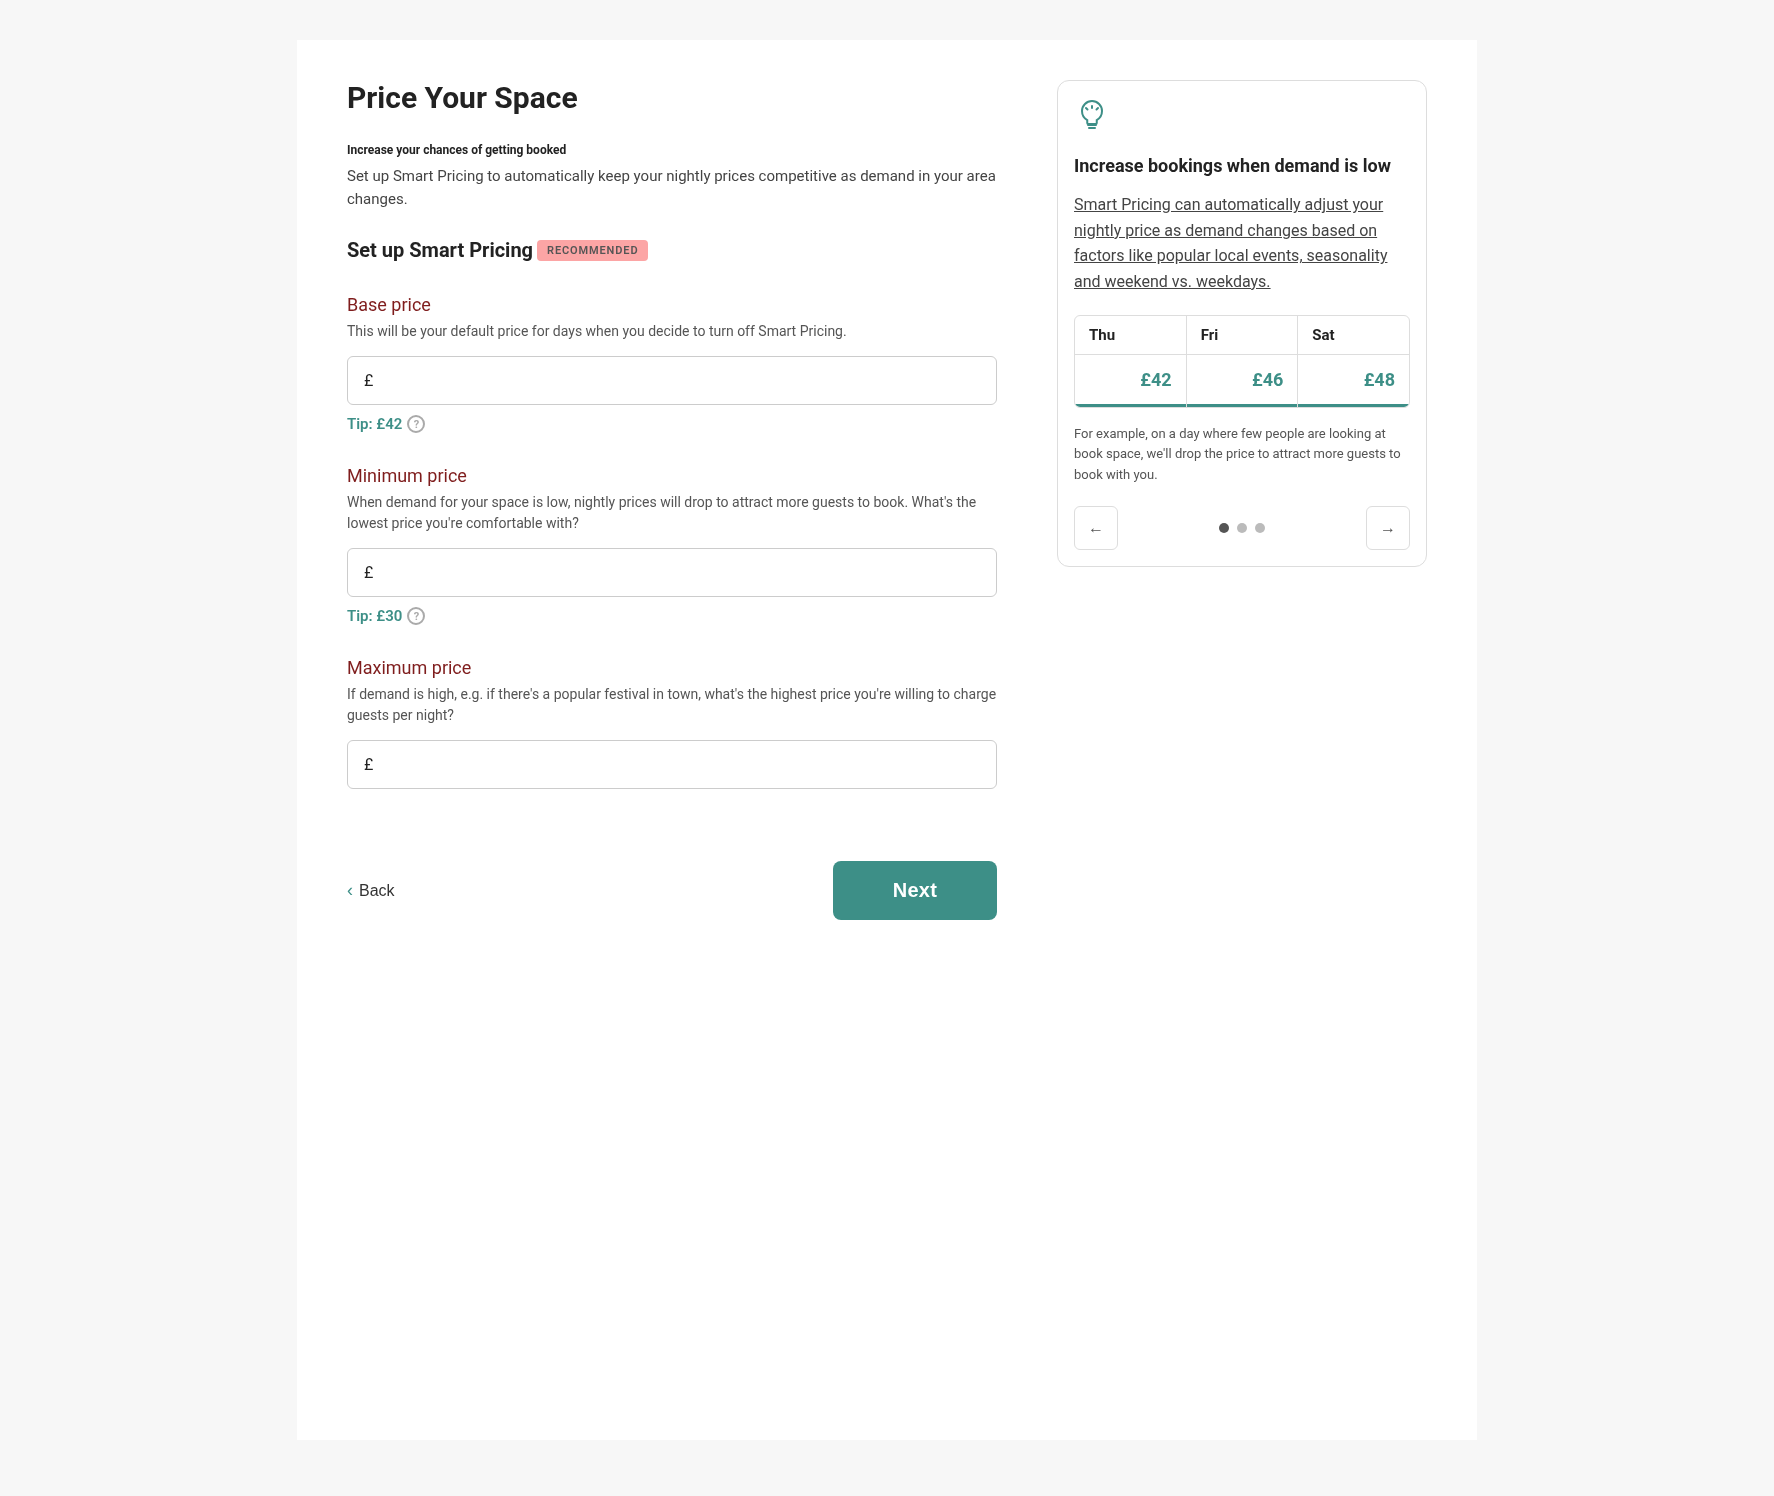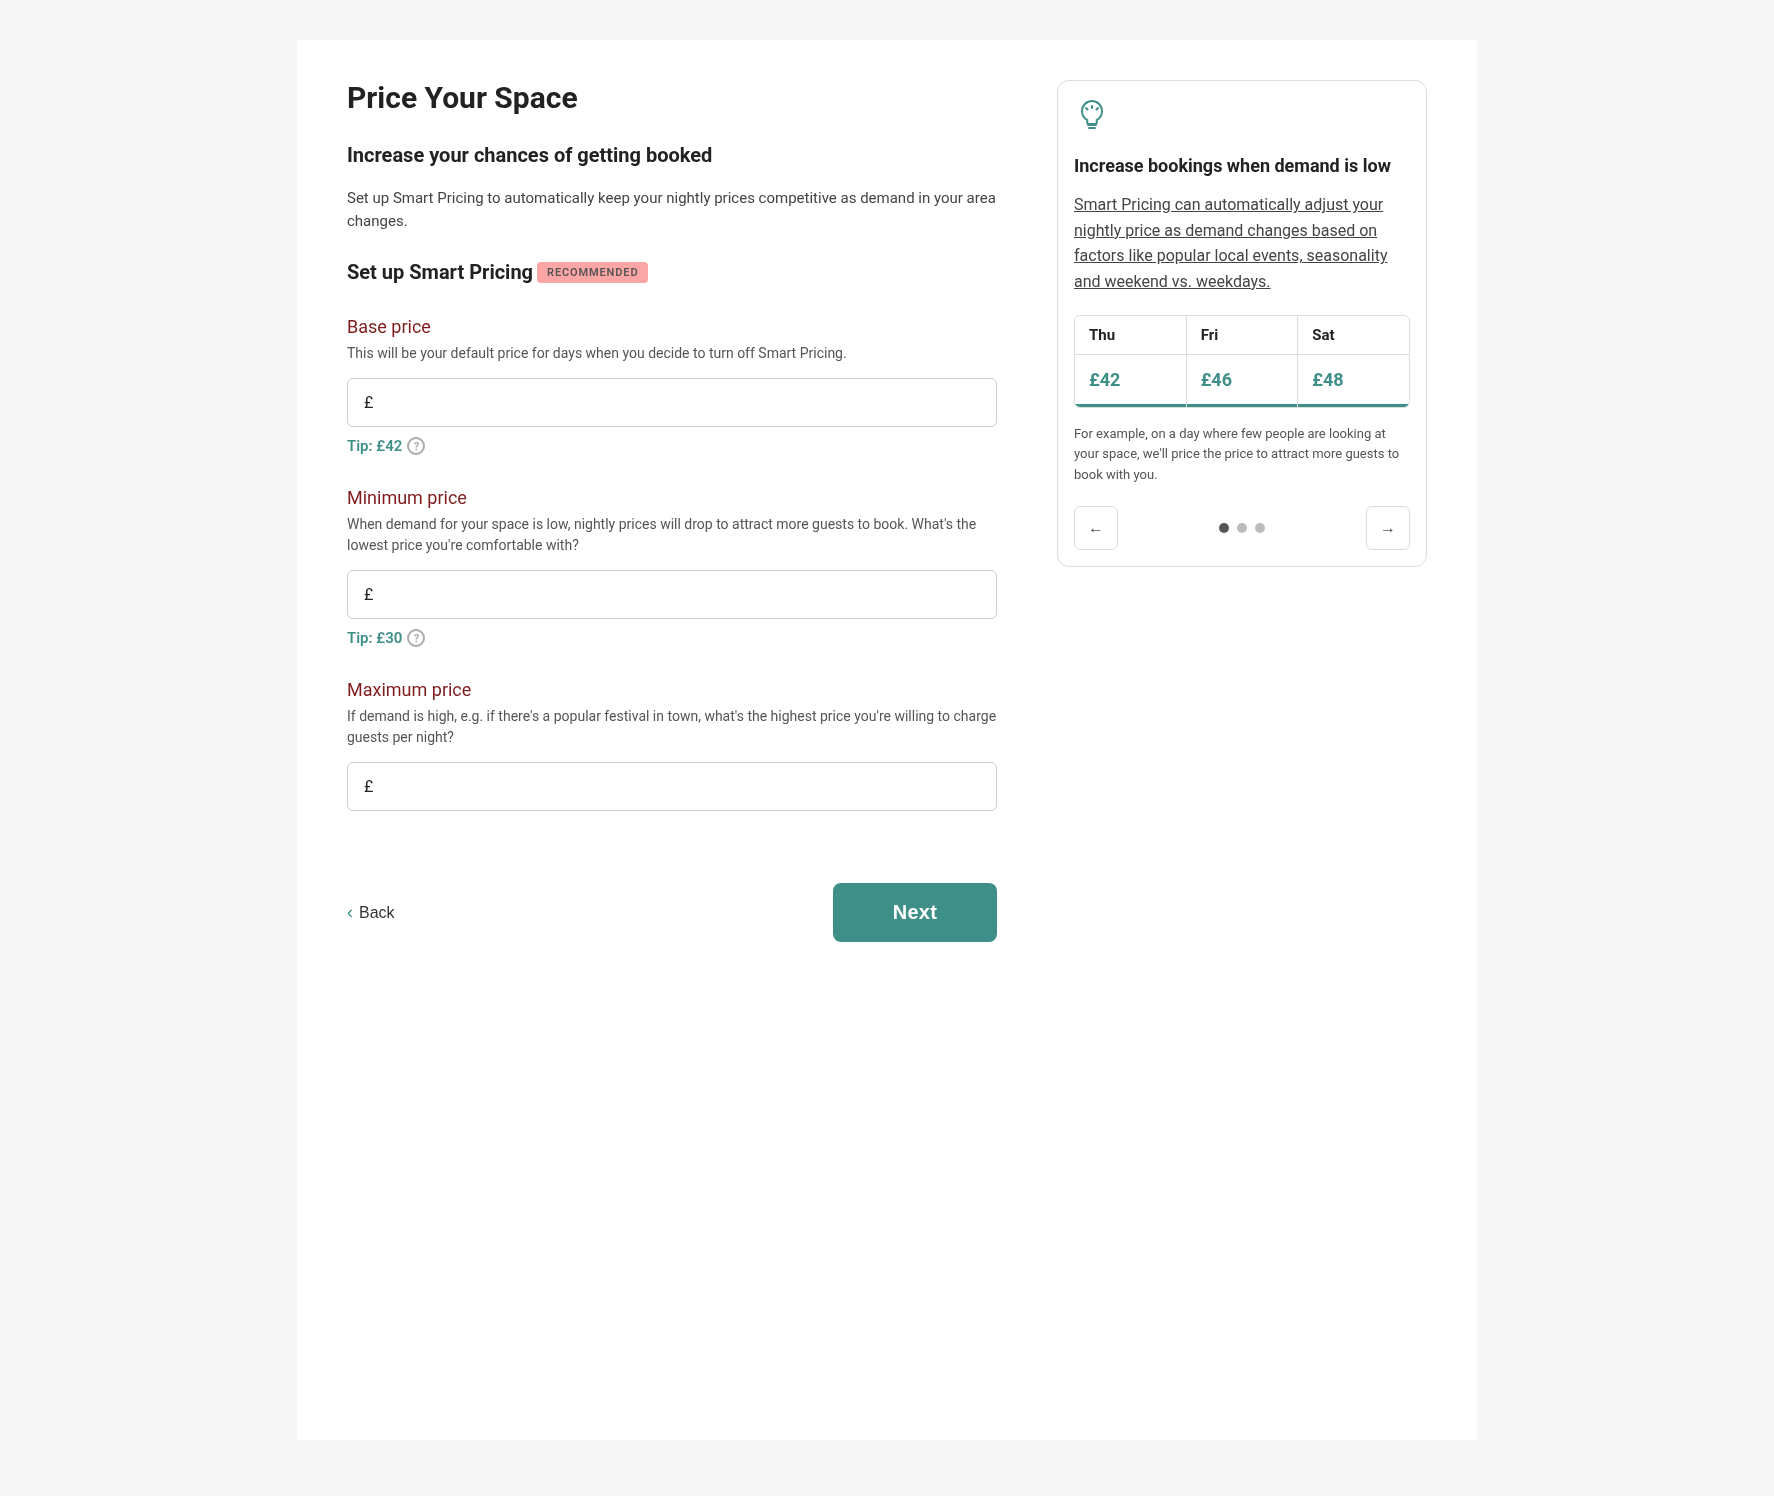--- a/index.html
+++ b/index.html
@@ -43,24 +43,24 @@
 
     
     .page-title {
       font-size: 30px;
       font-weight: 700;
       color: #222;
       margin-bottom: 28px;
     }
 
     .section-heading {
-      font-size: 20px;
-      font-weight: 700;
-      color: #222;
-      margin-bottom: 20px;
+      font-size: 12px;
+      font-weight: 700;
+      color: #222;
+      margin-bottom: 8px;
     }
 
     .section-description {
       font-size: 15px;
       color: #444;
       line-height: 1.5;
       margin-bottom: 28px;
     }
 
     .smart-pricing-row {
@@ -251,20 +251,21 @@
       color: #222;
       border-bottom: 1px solid #ddd;
     }
 
     .pricing-col-value {
       padding: 14px;
       font-size: 18px;
       font-weight: 700;
       color: #3d8f87;
       border-bottom: 3px solid #3d8f87;
+      text-align: right;
     }
 
     .card-note {
       font-size: 13px;
       color: #555;
       line-height: 1.6;
       margin-bottom: 20px;
     }
 
     
@@ -396,21 +397,21 @@
               <div class="pricing-col-header">Fri</div>
               <div class="pricing-col-value">£46</div>
             </div>
             <div class="pricing-col">
               <div class="pricing-col-header">Sat</div>
               <div class="pricing-col-value">£48</div>
             </div>
           </div>
         </div>
 
-        <div class="card-note">For example, on a day where few people are looking at your space, we'll price the price to attract more guests to book with you.</div>
+        <div class="card-note">For example, on a day where few people are looking at book space, we'll drop the price to attract more guests to book with you.</div>
 
         <div class="card-nav">
           <button class="card-nav-btn">
             <span>←</span>
           </button>
           <div class="card-nav-dots">
             <div class="dot active"></div>
             <div class="dot"></div>
             <div class="dot"></div>
           </div>

